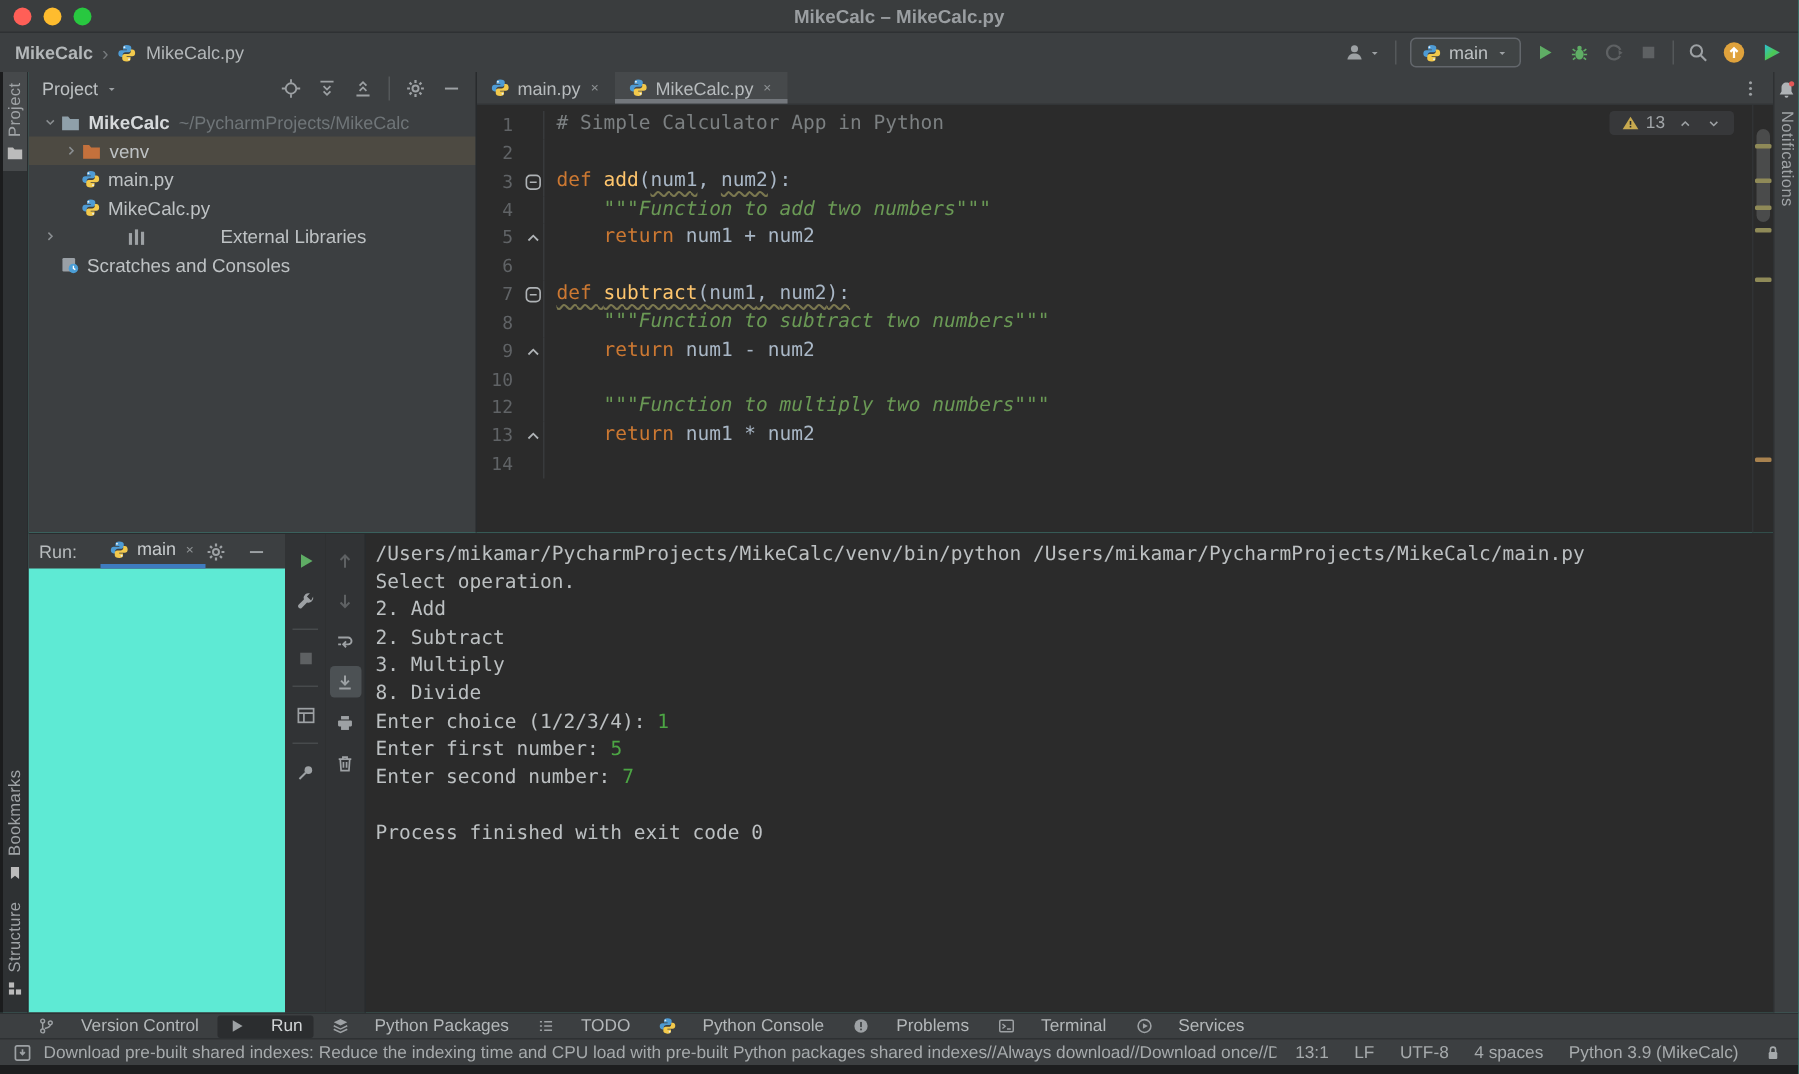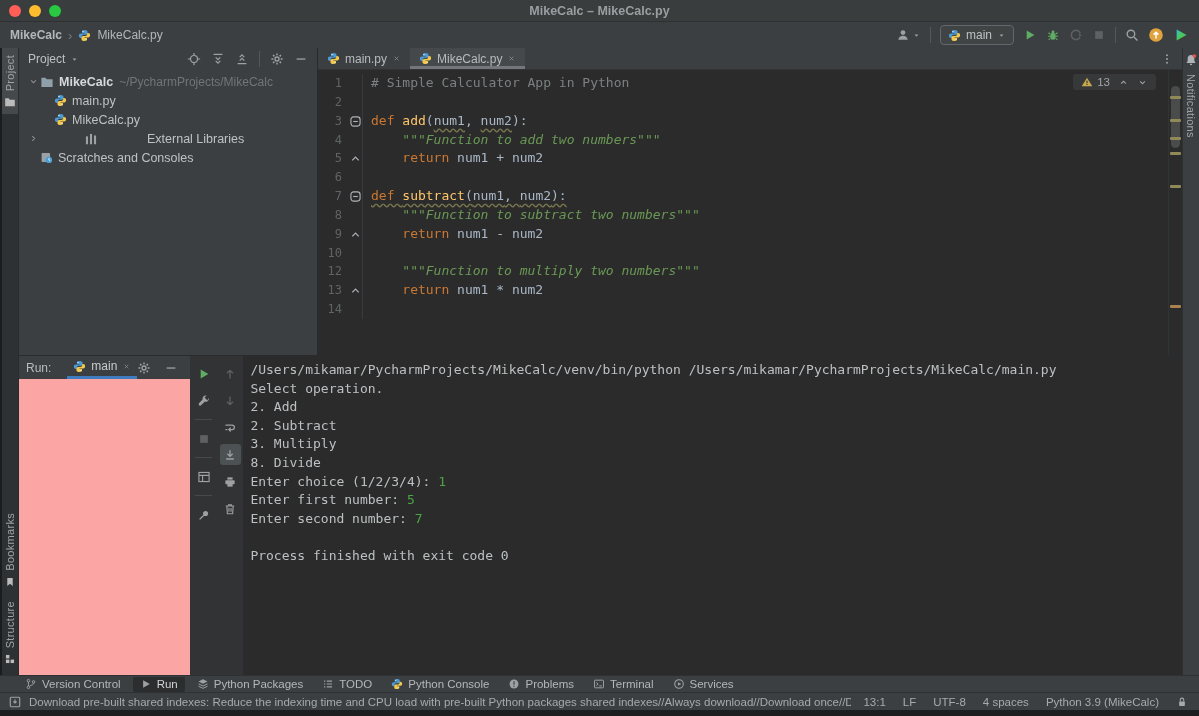--- a/index.html
+++ b/index.html
@@ -1,18 +1,18 @@
 <!DOCTYPE html>
 <html lang="en"><head>
 <meta charset="utf-8">
 <style>
 *{box-sizing:border-box;margin:0;padding:0}
 html,body{width:1199px;height:716px;background:#1d1e1f}
 body{font-family:"Liberation Sans",sans-serif}
-.window{position:relative;width:1199px;height:716px;background:#fca5a5;overflow:hidden;color:#bbb}
+.window{position:relative;width:1199px;height:716px;background:#5eead4;overflow:hidden;color:#bbb}
 svg.defs{position:absolute;width:0;height:0}
 .ic{width:14px;height:14px;flex:none;color:#afb3b6;display:block}
 .ic9{width:9px;height:9px}.ic11{width:11px;height:11px}.ic12{width:12px;height:12px}.ic13{width:13px;height:13px}.ic16{width:16px;height:16px}
 .ic.green{color:#5fad65}.ic.dim{color:#5e6163}.ic.venv{color:#c4713c}.ic.folderc{color:#8fa0aa}.ic.chev{color:#8a8e91}.ic.gray{color:#9da1a4}
 
 .titlebar{height:22px;background:#3a3d3e;display:flex;align-items:center;position:relative;border-bottom:1px solid #2e3133}
 .lights{display:flex;gap:8px;padding-left:9px;z-index:2}
 .light{width:12px;height:12px;border-radius:50%}
 .title{position:absolute;left:0;right:0;text-align:center;font-size:12.5px;font-weight:700;color:#9a9ea1}
 
@@ -83,21 +83,21 @@
 .rtools{width:27px;background:#313335;display:flex;flex-direction:column;align-items:center;padding-top:7px;gap:6px;flex:none}
 .rtools.colb{border-right:1px solid #282b2d}
 .hdiv{width:17px;height:1px;background:#474a4c;margin:2px 0}
 .rtool{width:21px;height:21px;display:flex;align-items:center;justify-content:center;border-radius:3px}
 .rtool.on{background:#4c5154}
 .console{flex:1;padding:5px 0 0 6px;overflow:hidden}
 .conline{font:13px/18.6px "DejaVu Sans Mono",monospace;white-space:pre;color:#bcc0c2}
 .conline .inp{color:#4ca544}
 
 .twbar{height:17px;background:#3c3f41;border-top:1px solid #2e3133;display:flex;align-items:center;padding-left:18px;gap:5px}
-.twitem{display:flex;align-items:center;gap:5px;font-size:11.5px;color:#b3b7b9;padding:0 7px;border-radius:2px;height:15px}
+.twitem{display:flex;align-items:center;gap:17px;font-size:11.5px;color:#b3b7b9;padding:0 7px;border-radius:2px;height:15px}
 .twitem.active{background:#2b2d2f;color:#d2d5d7}
 .statusbar{height:18px;background:#3c3f41;border-top:1px solid #2e3133;display:flex;align-items:center;padding:0 11px 0 8px;font-size:11.5px;color:#a6aaac}
 .stmsg{display:flex;white-space:nowrap;overflow:hidden;margin-left:7px}
 .st-right{margin-left:auto;display:flex;align-items:center;gap:17px;flex:none;padding-left:12px}
 .bstrip{height:6px;background:#1d1e1f}
 </style>
 </head>
 <body>
 
 <svg class="defs" aria-hidden="true">
@@ -418,20 +418,31 @@
                   <svg class="ic ic11 chev">
                     <use href="#s-chev-down"></use>
                   </svg>
                 </span>
                 <svg class="ic fico folderc">
                   <use href="#s-folder"></use>
                 </svg>
                 <span class="tlabel bold">MikeCalc</span>
                 <span class="tpath">~/PycharmProjects/MikeCalc</span>
               </div>
+              <div class="trow sel" style="padding-left: 21px;">
+                <span class="chev-c">
+                  <svg class="ic ic11 chev">
+                    <use href="#s-chev-right"></use>
+                  </svg>
+                </span>
+                <svg class="ic fico venv">
+                  <use href="#s-folder"></use>
+                </svg>
+                <span class="tlabel">venv</span>
+              </div>
               <div class="trow" style="padding-left: 21px;">
                 <span class="chev-sp"></span>
                 <svg class="ic fico ic13">
                   <use href="#s-py"></use>
                 </svg>
                 <span class="tlabel">main.py</span>
               </div>
               <div class="trow" style="padding-left: 21px;">
                 <span class="chev-sp"></span>
                 <svg class="ic fico ic13">

